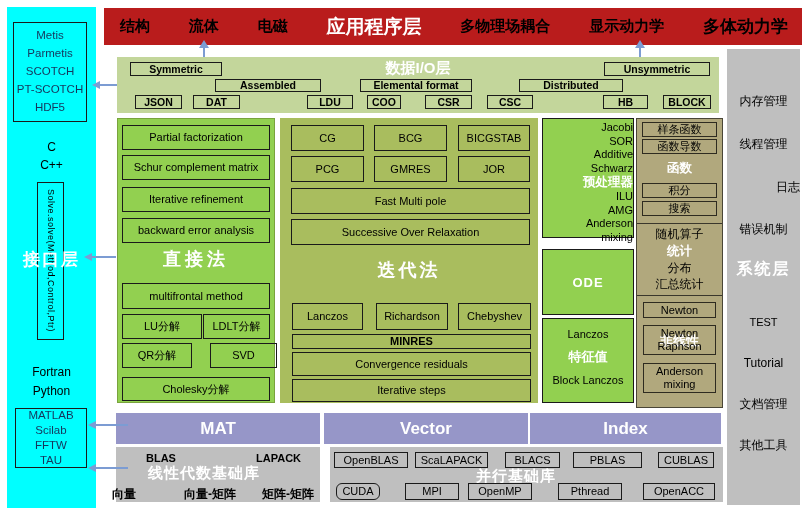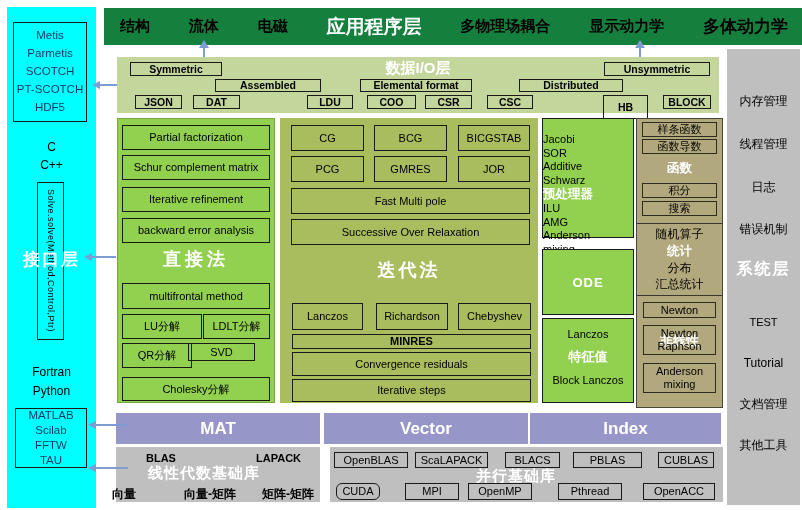--- a/index.html
+++ b/index.html
@@ -6,21 +6,21 @@
   .stage{position:relative;width:802px;height:510px;background:#ffffff;overflow:hidden;
          font-family:"Liberation Sans","DejaVu Sans",sans-serif;color:#000;}
   .abs{position:absolute;}
   
   .bx{position:absolute;border:1.4px solid #1a1a1a;display:flex;align-items:center;justify-content:center;
       text-align:center;box-sizing:border-box;background:transparent;font-size:11px;line-height:1.15;}
   .ctr{display:flex;align-items:center;justify-content:center;text-align:center;box-sizing:border-box;}
   .wt{color:#fff;font-weight:bold;}
   
   .cyan{background:#00FFFF;}
-  .orange{background:#15803d;}
+  .orange{background:#b91c1c;}
   .iobg{background:#C3D69B;}
   .grn{background:#92D050;}
   .olv{background:#A9BD5E;}
   .tan{background:#B1A87D;}
   .gry{background:#BFBFBF;}
   .pbar{background:#9696C8;color:#fff;font-weight:bold;font-size:17px;}
   
   .shaft-h{position:absolute;height:2px;background:#7C9CD3;}
   .shaft-v{position:absolute;width:2px;background:#7C9CD3;}
   .head-l{position:absolute;width:0;height:0;border-top:4px solid transparent;border-bottom:4px solid transparent;border-right:8px solid #7C9CD3;}
@@ -72,38 +72,38 @@
   <div class="abs iobg" style="left:117px;top:57px;width:602px;height:56px;">
     <div class="abs wt" style="left:0;right:0;top:2px;text-align:center;font-size:15px;">数据I/O层</div>
     <div class="bx" style="left:13px;top:5px;width:92px;height:14px;font-size:10.5px;font-weight:600;">Symmetric</div>
     <div class="bx" style="left:487px;top:5px;width:106px;height:14px;font-size:10.5px;font-weight:600;">Unsymmetric</div>
     <div class="bx" style="left:98px;top:22px;width:106px;height:13px;font-size:10.5px;font-weight:600;">Assembled</div>
     <div class="bx" style="left:243px;top:22px;width:112px;height:13px;font-size:10.5px;font-weight:600;">Elemental format</div>
     <div class="bx" style="left:402px;top:22px;width:104px;height:13px;font-size:10.5px;font-weight:600;">Distributed</div>
     <div class="bx" style="left:18px;top:38px;width:47px;height:14px;font-size:10.5px;font-weight:600;">JSON</div>
     <div class="bx" style="left:76px;top:38px;width:47px;height:14px;font-size:10.5px;font-weight:600;">DAT</div>
     <div class="bx" style="left:190px;top:38px;width:46px;height:14px;font-size:10.5px;font-weight:600;">LDU</div>
-    <div class="bx" style="left:250px;top:38px;width:49px;height:14px;font-size:10.5px;font-weight:600;">COO</div>
+    <div class="bx" style="left:250px;top:38px;width:34px;height:14px;font-size:10.5px;font-weight:600;">COO</div>
     <div class="bx" style="left:308px;top:38px;width:47px;height:14px;font-size:10.5px;font-weight:600;">CSR</div>
     <div class="bx" style="left:370px;top:38px;width:46px;height:14px;font-size:10.5px;font-weight:600;">CSC</div>
-    <div class="bx" style="left:486px;top:38px;width:45px;height:24px;font-size:10.5px;font-weight:600;">HB</div>
+    <div class="bx" style="left:486px;top:38px;width:45px;height:14px;font-size:10.5px;font-weight:600;">HB</div>
     <div class="bx" style="left:546px;top:38px;width:48px;height:14px;font-size:10.5px;font-weight:600;">BLOCK</div>
   </div>
 
   <div class="abs grn" style="left:117px;top:118px;width:158px;height:285px;border:1px solid #79a33d;box-sizing:border-box;">
     <div class="bx" style="left:4px;top:6px;width:148px;height:25px;">Partial factorization</div>
     <div class="bx" style="left:4px;top:36px;width:148px;height:25px;">Schur complement matrix</div>
     <div class="bx" style="left:4px;top:68px;width:148px;height:25px;">Iterative refinement</div>
     <div class="bx" style="left:4px;top:99px;width:148px;height:25px;">backward error analysis</div>
     <div class="abs wt" style="left:0;right:0;top:128px;text-align:center;font-size:18px;letter-spacing:4px;">直接法</div>
     <div class="bx" style="left:4px;top:164px;width:148px;height:26px;">multifrontal method</div>
     <div class="bx" style="left:4px;top:195px;width:80px;height:25px;">LU分解</div>
     <div class="bx" style="left:85px;top:195px;width:67px;height:25px;">LDLT分解</div>
     <div class="bx" style="left:4px;top:224px;width:70px;height:25px;">QR分解</div>
-    <div class="bx" style="left:70px;top:224px;width:67px;height:18px;">SVD</div>
+    <div class="bx" style="left:92px;top:224px;width:67px;height:25px;">SVD</div>
     <div class="bx" style="left:4px;top:258px;width:148px;height:24px;">Cholesky分解</div>
   </div>
 
   <div class="abs olv" style="left:280px;top:118px;width:258px;height:285px;">
     <div class="bx" style="left:11px;top:7px;width:73px;height:26px;">CG</div>
     <div class="bx" style="left:94px;top:7px;width:73px;height:26px;">BCG</div>
     <div class="bx" style="left:178px;top:7px;width:72px;height:26px;">BICGSTAB</div>
     <div class="bx" style="left:11px;top:38px;width:73px;height:26px;">PCG</div>
     <div class="bx" style="left:94px;top:38px;width:73px;height:26px;">GMRES</div>
     <div class="bx" style="left:178px;top:38px;width:72px;height:26px;">JOR</div>
@@ -112,21 +112,21 @@
     <div class="abs wt" style="left:0;right:0;top:140px;text-align:center;font-size:18px;letter-spacing:3px;">迭代法</div>
     <div class="bx" style="left:12px;top:185px;width:71px;height:27px;">Lanczos</div>
     <div class="bx" style="left:96px;top:185px;width:72px;height:27px;">Richardson</div>
     <div class="bx" style="left:178px;top:185px;width:73px;height:27px;">Chebyshev</div>
     <div class="bx" style="left:12px;top:216px;width:239px;height:15px;font-weight:600;">MINRES</div>
     <div class="bx" style="left:12px;top:234px;width:239px;height:24px;">Convergence residuals</div>
     <div class="bx" style="left:12px;top:261px;width:239px;height:23px;">Iterative steps</div>
   </div>
 
   <div class="abs" style="left:542px;top:118px;width:92px;height:285px;">
-    <div class="abs grn" style="left:0;top:0;width:92px;height:120px;border:1.4px solid #1a1a1a;box-sizing:border-box;text-align:left;font-size:11px;line-height:1.23;padding-top:14px;">
+    <div class="abs grn" style="left:0;top:0;width:92px;height:120px;border:1.4px solid #1a1a1a;box-sizing:border-box;text-align:right;font-size:11px;line-height:1.23;padding-top:2px;">
       <div>Jacobi</div>
       <div>SOR</div>
       <div>Additive</div>
       <div>Schwarz</div>
       <div class="wt" style="font-size:12.5px;">预处理器</div>
       <div>ILU</div>
       <div>AMG</div>
       <div>Anderson</div>
       <div>mixing</div>
     </div>
@@ -156,21 +156,21 @@
       <div class="abs wt" style="left:0;right:0;top:37px;text-align:center;font-size:13px;z-index:1;">非线性</div>
       <div class="bx" style="left:6px;top:7px;width:73px;height:16px;border-color:#2e2b20;">Newton</div>
       <div class="bx" style="left:6px;top:30px;width:73px;height:30px;border-color:#2e2b20;z-index:2;">Newton Raphson</div>
       <div class="bx" style="left:6px;top:68px;width:73px;height:30px;border-color:#2e2b20;">Anderson mixing</div>
     </div>
   </div>
 
   <div class="abs gry" style="left:727px;top:49px;width:73px;height:456px;font-size:12px;">
     <div class="abs" style="left:0;right:0;top:44px;text-align:center;">内存管理</div>
     <div class="abs" style="left:0;right:0;top:87px;text-align:center;">线程管理</div>
-    <div class="abs" style="left:0;right:0;top:130px;text-align:center;">日志</div>
+    <div class="abs" style="left:0;right:0;top:130px;text-align:right;">日志</div>
     <div class="abs" style="left:0;right:0;top:172px;text-align:center;">错误机制</div>
     <div class="abs wt" style="left:0;right:0;top:210px;text-align:center;font-size:16px;letter-spacing:2px;">系统层</div>
     <div class="abs" style="left:0;right:0;top:267px;text-align:center;font-size:11px;">TEST</div>
     <div class="abs" style="left:0;right:0;top:307px;text-align:center;">Tutorial</div>
     <div class="abs" style="left:0;right:0;top:347px;text-align:center;">文档管理</div>
     <div class="abs" style="left:0;right:0;top:388px;text-align:center;">其他工具</div>
   </div>
 
   <div class="abs pbar ctr" style="left:116px;top:413px;width:204px;height:31px;">MAT</div>
   <div class="abs pbar ctr" style="left:324px;top:413px;width:204px;height:31px;">Vector</div>

